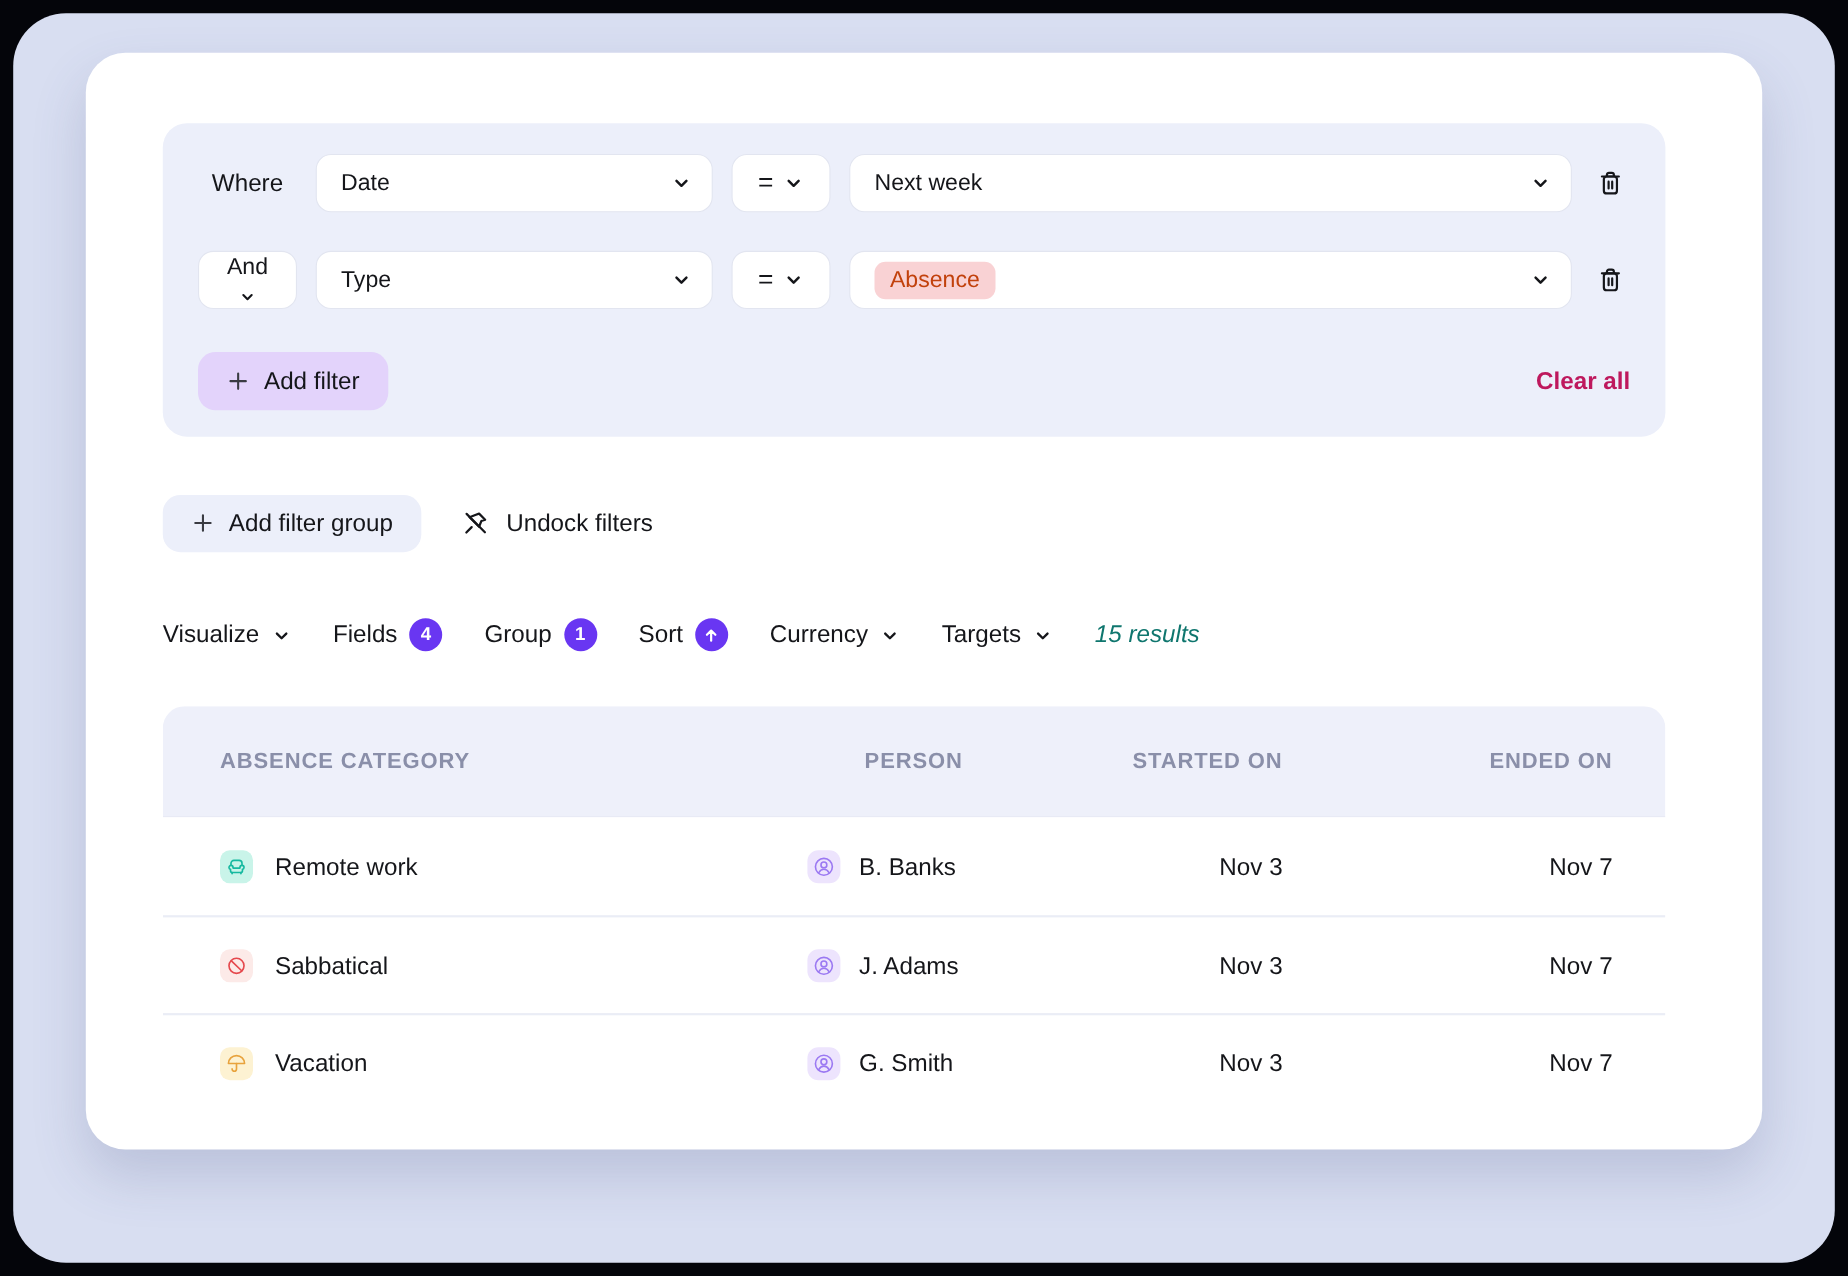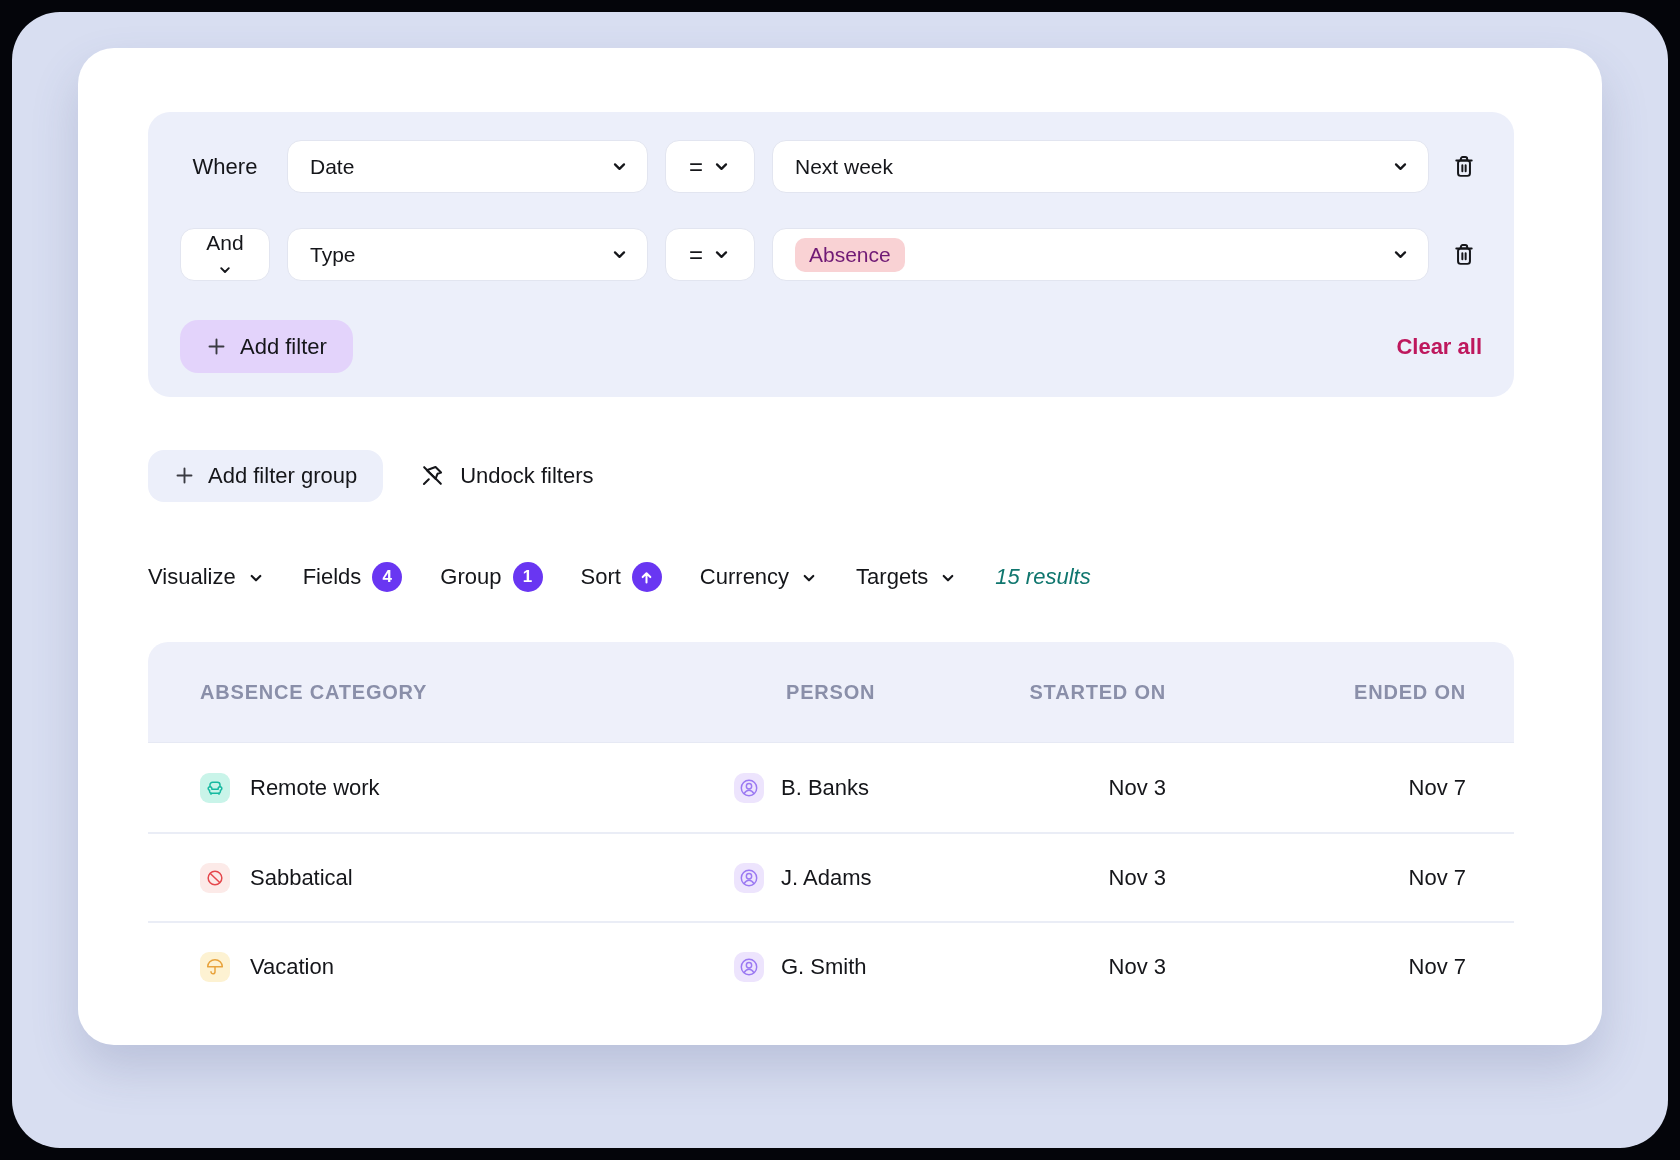--- a/index.html
+++ b/index.html
@@ -39,38 +39,38 @@
     font-size:21px; color:#15161A; cursor:pointer;
   }
   .sel .lbl{ flex:1 1 auto; text-align:left; }
   .chev{ width:19px; height:19px; color:#15161A; flex:0 0 auto; }
   .sel.op{ justify-content:center; gap:9px; padding:0 10px; }
   .sel.op .eq{ font-size:24px; font-weight:500; flex:0 0 auto; }
   .sel.and{ justify-content:center; gap:7px; padding:0 10px;flex-direction:column; }
   .sel.and .lbl{ flex:0 0 auto; }
   .sel.and .chev{ width:16px; height:16px; }
   .pill{
-    background:#F9D2D4; color:#701a75; border-radius:10px;
+    background:#F9D2D4; color:#c2410c; border-radius:10px;
     padding:5px 14px; font-size:21px; font-weight:500; display:inline-block;
   }
   .val-pill-wrap{ flex:1 1 auto; text-align:left; }
   .trash-btn{
     background:none; border:none; display:flex; align-items:center; justify-content:center;
     color:#15161A; cursor:pointer; padding:0;
   }
   .trash-btn svg{ width:28px; height:28px; }
   .panel-actions{ display:flex; justify-content:space-between; align-items:center; margin-top:39px; }
   .btn{
     display:flex; align-items:center; gap:13px; border:none; cursor:pointer;
     height:53px; padding:0 26px; border-radius:16px;
     font-size:22px; font-weight:500; color:#15161A;
     font-family:"Liberation Sans", sans-serif;
   }
   .btn .plus{ width:21px; height:21px; color:#3A3B42; }
-  .add-filter{ background:#E3D3FB;border-radius:18px; }
+  .add-filter{ background:#E3D3FB; }
   .clear{ background:none; border:none; font-size:22px; font-weight:600; color:#be185d; cursor:pointer; font-family:"Liberation Sans", sans-serif; }
 
   
   .sec-actions{ margin-top:52px; display:flex; align-items:center; gap:32px; }
   .add-group{ background:#ECEFFA; height:52px; }
   .undock{ background:none; padding:0 4px; gap:14px; font-weight:500; }
   .undock svg{ width:27px; height:27px; color:#15161A; }
 
   
   .toolbar{ margin-top:60px; display:flex; align-items:center; gap:38px; font-size:22px; }

